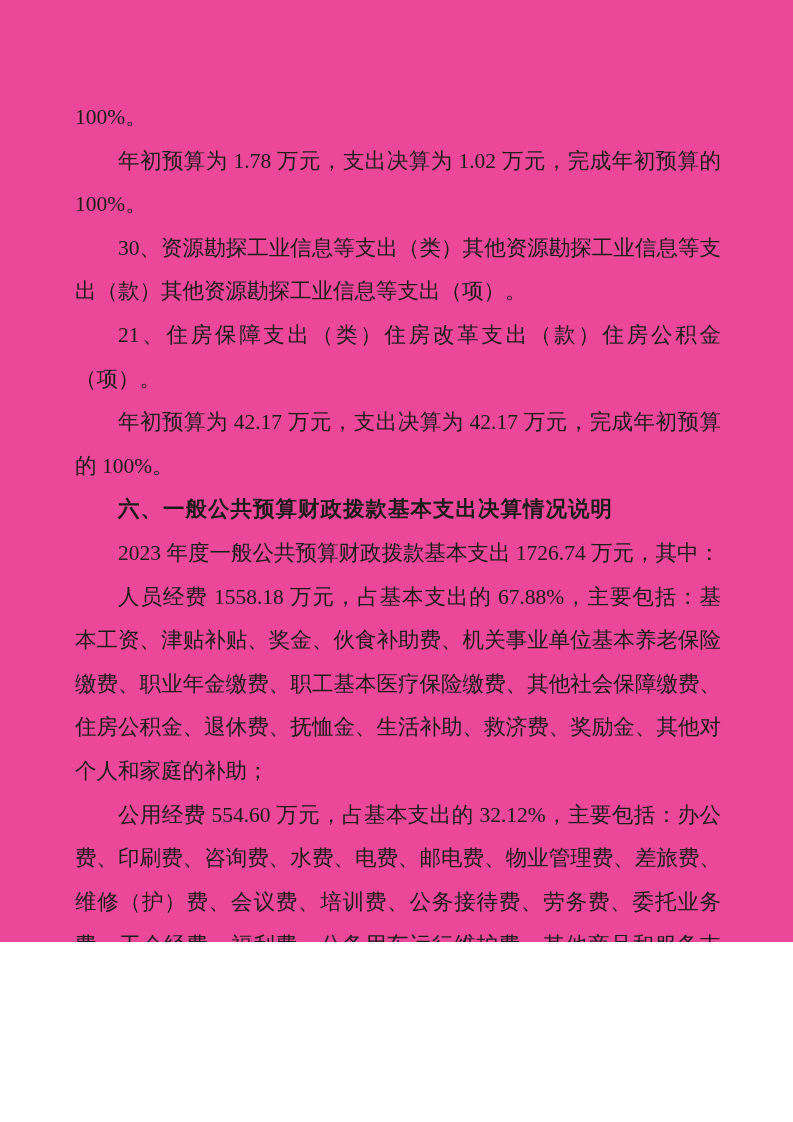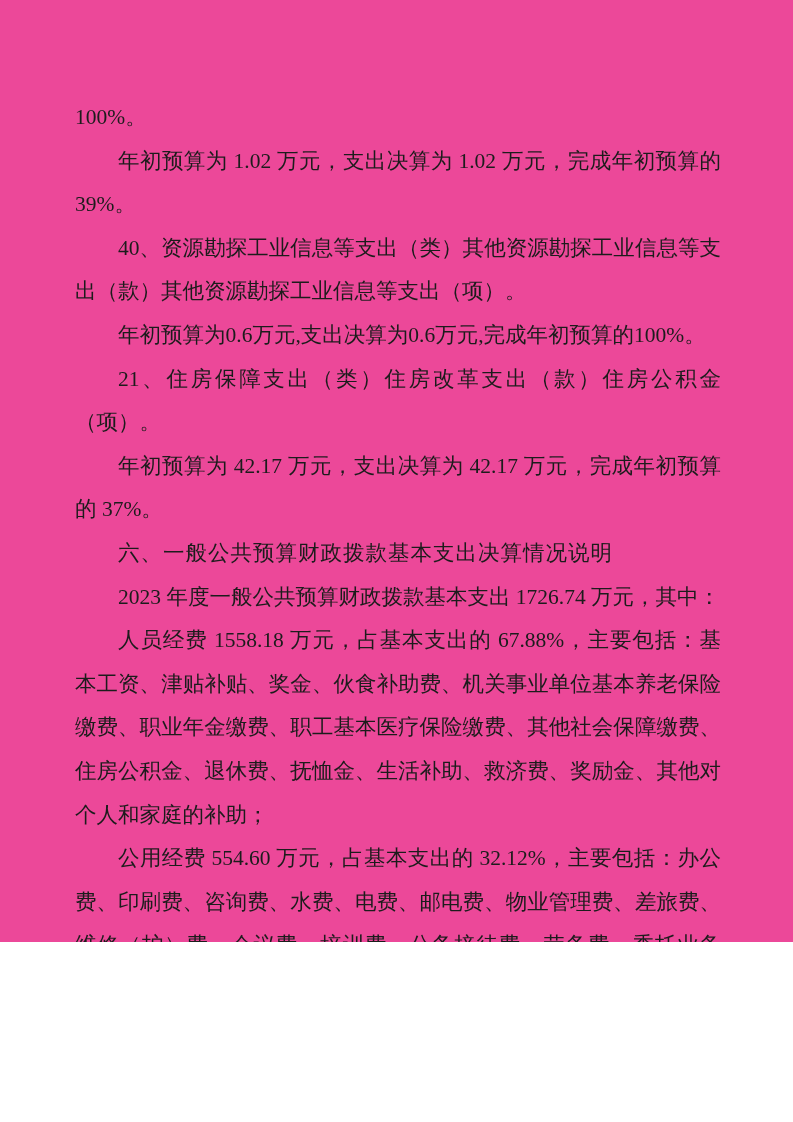--- a/index.html
+++ b/index.html
@@ -28,44 +28,43 @@
     font-size: 21.5px;
     line-height: 43.6px;
     text-align: justify;
     text-justify: inter-ideograph;
     word-break: break-all;
   }
   .content p.indent {
     text-indent: 2em;
   }
   .content p.heading {
-    font-weight: normal;
+    font-weight: bold;
     font-family: "Liberation Sans", "DejaVu Sans", sans-serif;
     letter-spacing: 1px;
   }
   .footer {
     position: absolute;
     left: 0;
     right: 0;
     top: 1032px;
     font-size: 16.5px;
     color: #2a2a2a;
     font-family: Liberation Serif, serif;
   }
 </style>
 </head>
 <body>
 
 <div class="page">
   <div class="content">
     <p>100%。</p>
-    <p class="indent">年初预算为 1.02 万元，支出决算为 1.02 万元，完成年初预算的 39%。</p>
-    <p class="indent">40、资源勘探工业信息等支出（类）其他资源勘探工业信息等支出（款）其他资源勘探工业信息等支出（项）。</p>
-    <p class="indent">年初预算为0.6万元,支出决算为0.6万元,完成年初预算的100%。</p>
+    <p class="indent">年初预算为 1.78 万元，支出决算为 1.02 万元，完成年初预算的 100%。</p>
+    <p class="indent">30、资源勘探工业信息等支出（类）其他资源勘探工业信息等支出（款）其他资源勘探工业信息等支出（项）。</p>
     <p class="indent">21、住房保障支出（类）住房改革支出（款）住房公积金（项）。</p>
-    <p class="indent">年初预算为 42.17 万元，支出决算为 42.17 万元，完成年初预算的 37%。</p>
+    <p class="indent">年初预算为 42.17 万元，支出决算为 42.17 万元，完成年初预算的 100%。</p>
     <p class="indent heading">六、一般公共预算财政拨款基本支出决算情况说明</p>
     <p class="indent">2023 年度一般公共预算财政拨款基本支出 1726.74 万元，其中：</p>
     <p class="indent">人员经费 1558.18 万元，占基本支出的 67.88%，主要包括：基本工资、津贴补贴、奖金、伙食补助费、机关事业单位基本养老保险缴费、职业年金缴费、职工基本医疗保险缴费、其他社会保障缴费、住房公积金、退休费、抚恤金、生活补助、救济费、奖励金、其他对个人和家庭的补助；</p>
     <p class="indent">公用经费 554.60 万元，占基本支出的 32.12%，主要包括：办公费、印刷费、咨询费、水费、电费、邮电费、物业管理费、差旅费、维修（护）费、会议费、培训费、公务接待费、劳务费、委托业务费、工会经费、福利费、公务用车运行维护费、其他商品和服务支出。</p>
   </div>
   <div class="footer">- 13 -</div>
 </div>
 
 </body></html>

